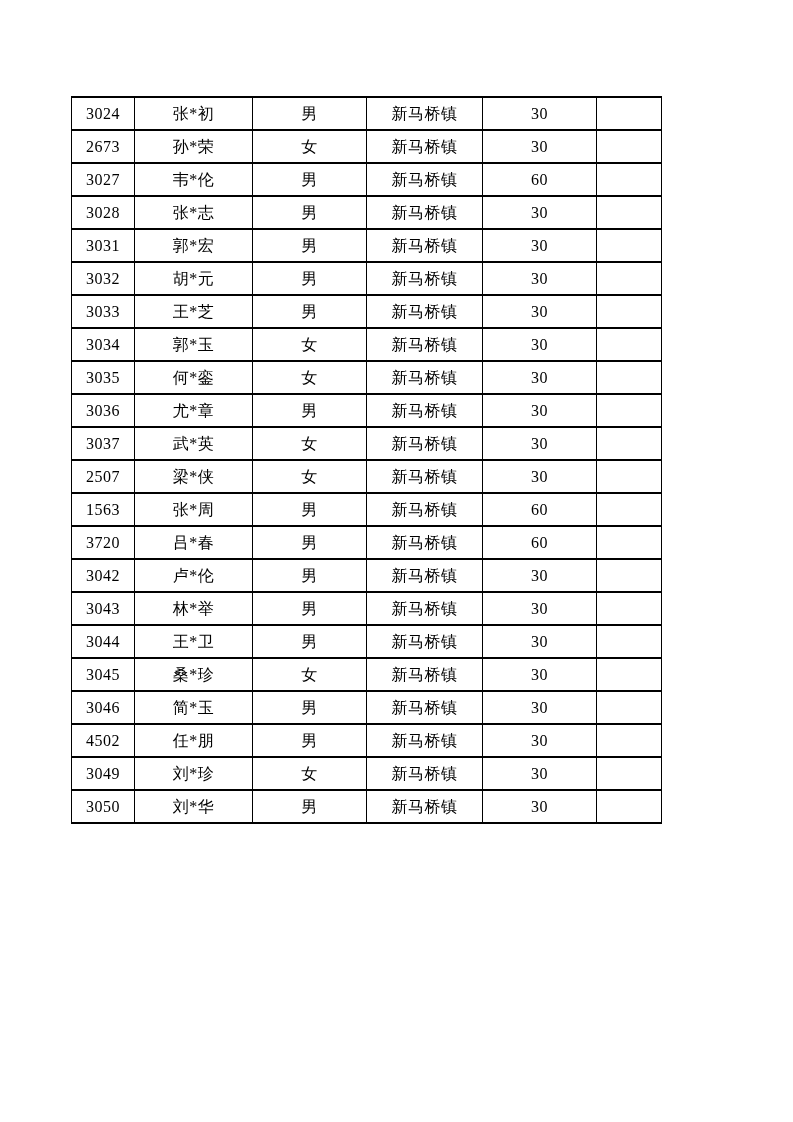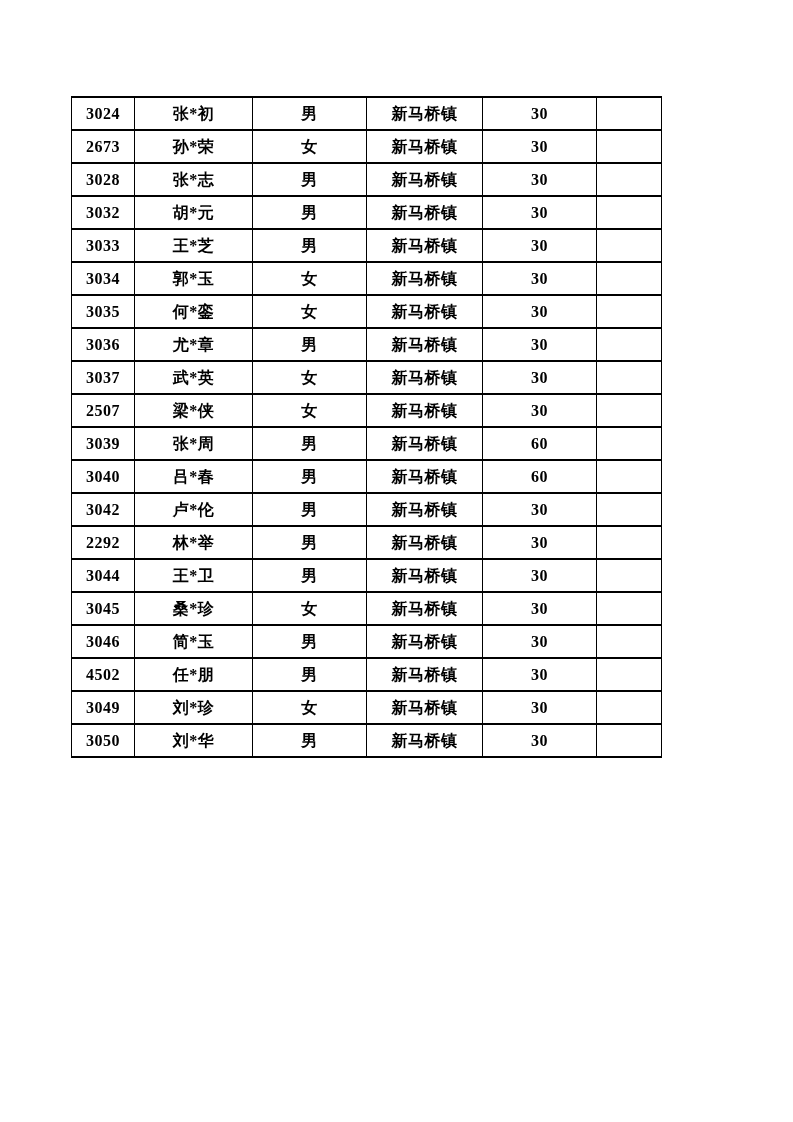--- a/index.html
+++ b/index.html
@@ -25,21 +25,20 @@
   }
   .table-wrap {
     position: absolute;
     left: 71px;
     top: 96px;
   }
   table.data-table {
     border-collapse: collapse;
     table-layout: fixed;
     width: 590px;
-    font-weight: bold;
   }
   table.data-table td {
     border-left: 1px solid #000000;
     border-right: 1px solid #000000;
     border-top: 2px solid #000000;
     border-bottom: 2px solid #000000;
     height: 31px;
     text-align: center;
     vertical-align: middle;
     font-size: 16px;
@@ -73,28 +72,44 @@
           </tr>
           <tr>
             <td class="col-id">2673</td>
             <td class="col-name">孙*荣</td>
             <td class="col-gender">女</td>
             <td class="col-town">新马桥镇</td>
             <td class="col-amount">30</td>
             <td class="col-blank"></td>
           </tr>
           <tr>
+            <td class="col-id">3027</td>
+            <td class="col-name">韦*伦</td>
+            <td class="col-gender">男</td>
+            <td class="col-town">新马桥镇</td>
+            <td class="col-amount">60</td>
+            <td class="col-blank"></td>
+          </tr>
+          <tr>
             <td class="col-id">3028</td>
             <td class="col-name">张*志</td>
             <td class="col-gender">男</td>
             <td class="col-town">新马桥镇</td>
             <td class="col-amount">30</td>
             <td class="col-blank"></td>
           </tr>
           <tr>
+            <td class="col-id">3031</td>
+            <td class="col-name">郭*宏</td>
+            <td class="col-gender">男</td>
+            <td class="col-town">新马桥镇</td>
+            <td class="col-amount">30</td>
+            <td class="col-blank"></td>
+          </tr>
+          <tr>
             <td class="col-id">3032</td>
             <td class="col-name">胡*元</td>
             <td class="col-gender">男</td>
             <td class="col-town">新马桥镇</td>
             <td class="col-amount">30</td>
             <td class="col-blank"></td>
           </tr>
           <tr>
             <td class="col-id">3033</td>
             <td class="col-name">王*芝</td>
@@ -137,45 +152,45 @@
           </tr>
           <tr>
             <td class="col-id">2507</td>
             <td class="col-name">梁*侠</td>
             <td class="col-gender">女</td>
             <td class="col-town">新马桥镇</td>
             <td class="col-amount">30</td>
             <td class="col-blank"></td>
           </tr>
           <tr>
-            <td class="col-id">3039</td>
+            <td class="col-id">1563</td>
             <td class="col-name">张*周</td>
             <td class="col-gender">男</td>
             <td class="col-town">新马桥镇</td>
             <td class="col-amount">60</td>
             <td class="col-blank"></td>
           </tr>
           <tr>
-            <td class="col-id">3040</td>
+            <td class="col-id">3720</td>
             <td class="col-name">吕*春</td>
             <td class="col-gender">男</td>
             <td class="col-town">新马桥镇</td>
             <td class="col-amount">60</td>
             <td class="col-blank"></td>
           </tr>
           <tr>
             <td class="col-id">3042</td>
             <td class="col-name">卢*伦</td>
             <td class="col-gender">男</td>
             <td class="col-town">新马桥镇</td>
             <td class="col-amount">30</td>
             <td class="col-blank"></td>
           </tr>
           <tr>
-            <td class="col-id">2292</td>
+            <td class="col-id">3043</td>
             <td class="col-name">林*举</td>
             <td class="col-gender">男</td>
             <td class="col-town">新马桥镇</td>
             <td class="col-amount">30</td>
             <td class="col-blank"></td>
           </tr>
           <tr>
             <td class="col-id">3044</td>
             <td class="col-name">王*卫</td>
             <td class="col-gender">男</td>

